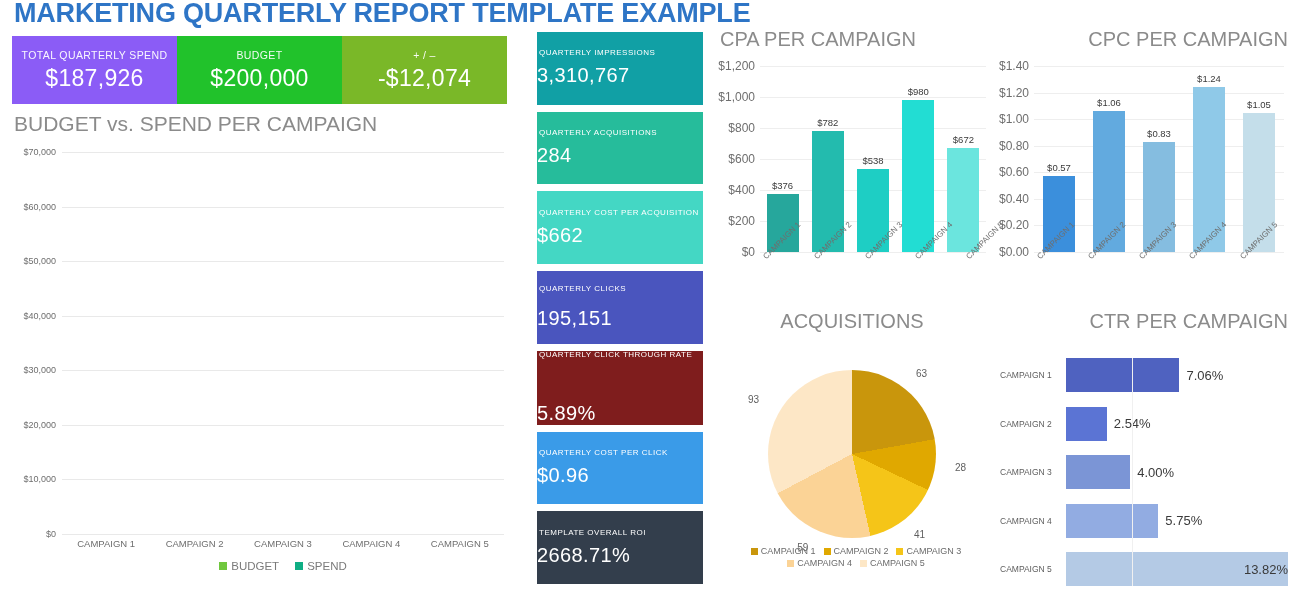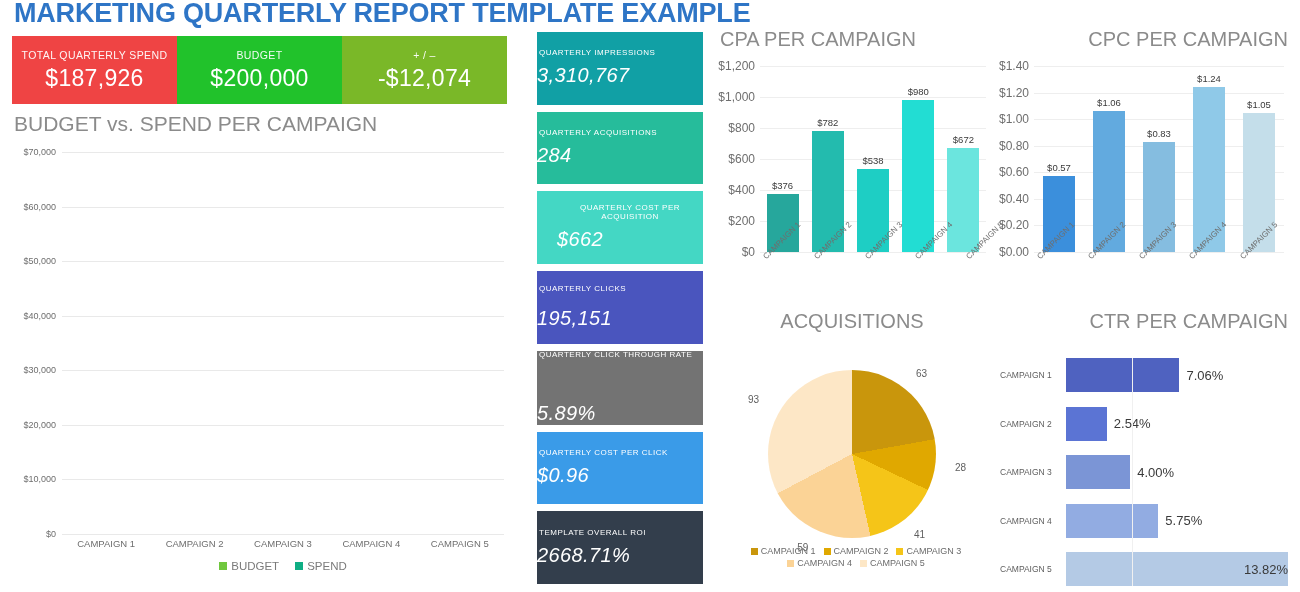--- a/index.html
+++ b/index.html
@@ -71,21 +71,21 @@
   
   #kpi-column {
     position: absolute; left: 537px; top: 32px; width: 166px; height: 552px;
     display: flex; flex-direction: column; gap: 7px;
   }
   .kpi-card {
     flex: 1 1 0; display: flex; flex-direction: column;
     align-items: flex-start; justify-content: center; color: #fff; text-align: center;
   }
   .kpi-label { font-size: 8px; letter-spacing: .5px; line-height: 1.1; padding: 0 2px; }
-  .kpi-value { font-size: 20px; margin-top: 6px; letter-spacing: .4px; font-style: italic; }
+  .kpi-value { font-size: 20px; margin-top: 6px; letter-spacing: .4px; }
 
   
   #cpa-panel { left: 714px; top: 28px; width: 276px; height: 278px; }
   #cpc-panel { left: 992px; top: 28px; width: 300px; height: 278px; }
   #cpa-panel .panel-title { font-size: 20px; margin-left: 6px; }
   #cpc-panel .panel-title { font-size: 20px; text-align: right; margin-right: 4px; }
 
   .vc-plot { position: absolute; top: 38px; height: 186px; }
   #cpa-panel .vc-plot { left: 46px; right: 4px; }
   #cpc-panel .vc-plot { left: 42px; right: 8px; }
@@ -144,21 +144,21 @@
   .hb-gridline { position: absolute; top: -6px; bottom: -6px; width: 1px; background: #f0f0f0; }
 </style>
 </head>
 <body>
 
 <div id="root">
 
   <div class="page-title">MARKETING QUARTERLY REPORT TEMPLATE EXAMPLE</div>
 
   <div class="summary-banner" id="summary-banner">
-      <div class="summary-cell" style="background: #ef4444;">
+      <div class="summary-cell" style="background: #8b5cf6;">
         <div class="summary-label">TOTAL QUARTERLY SPEND</div>
         <div class="summary-value">$187,926</div>
       </div>
       <div class="summary-cell" style="background: rgb(33, 194, 43);">
         <div class="summary-label">BUDGET</div>
         <div class="summary-value">$200,000</div>
       </div>
       <div class="summary-cell" style="background: rgb(122, 184, 40);">
         <div class="summary-label">+ / –</div>
         <div class="summary-value">-$12,074</div>
@@ -228,29 +228,29 @@
 
   <div id="kpi-column">
       <div class="kpi-card" style="background: rgb(17, 160, 165);">
         <div class="kpi-label">QUARTERLY IMPRESSIONS</div>
         <div class="kpi-value">3,310,767</div>
       </div>
       <div class="kpi-card" style="background: rgb(38, 188, 155);">
         <div class="kpi-label">QUARTERLY ACQUISITIONS</div>
         <div class="kpi-value">284</div>
       </div>
-      <div class="kpi-card" style="background: rgb(68, 215, 196); padding-left: 20px;">
+      <div class="kpi-card" style="background: rgb(68, 215, 196);">
         <div class="kpi-label">QUARTERLY COST PER ACQUISITION</div>
         <div class="kpi-value">$662</div>
       </div>
       <div class="kpi-card" style="background: rgb(74, 85, 190); gap: 7px;">
         <div class="kpi-label">QUARTERLY CLICKS</div>
         <div class="kpi-value">195,151</div>
       </div>
-      <div class="kpi-card" style="background: #737373; gap: 36px;">
+      <div class="kpi-card" style="background: #7f1d1d; gap: 36px;">
         <div class="kpi-label">QUARTERLY CLICK THROUGH RATE</div>
         <div class="kpi-value">5.89%</div>
       </div>
       <div class="kpi-card" style="background: rgb(58, 155, 232);">
         <div class="kpi-label">QUARTERLY COST PER CLICK</div>
         <div class="kpi-value">$0.96</div>
       </div>
       <div class="kpi-card" style="background: rgb(51, 62, 76);">
         <div class="kpi-label">TEMPLATE OVERALL ROI</div>
         <div class="kpi-value">2668.71%</div>

